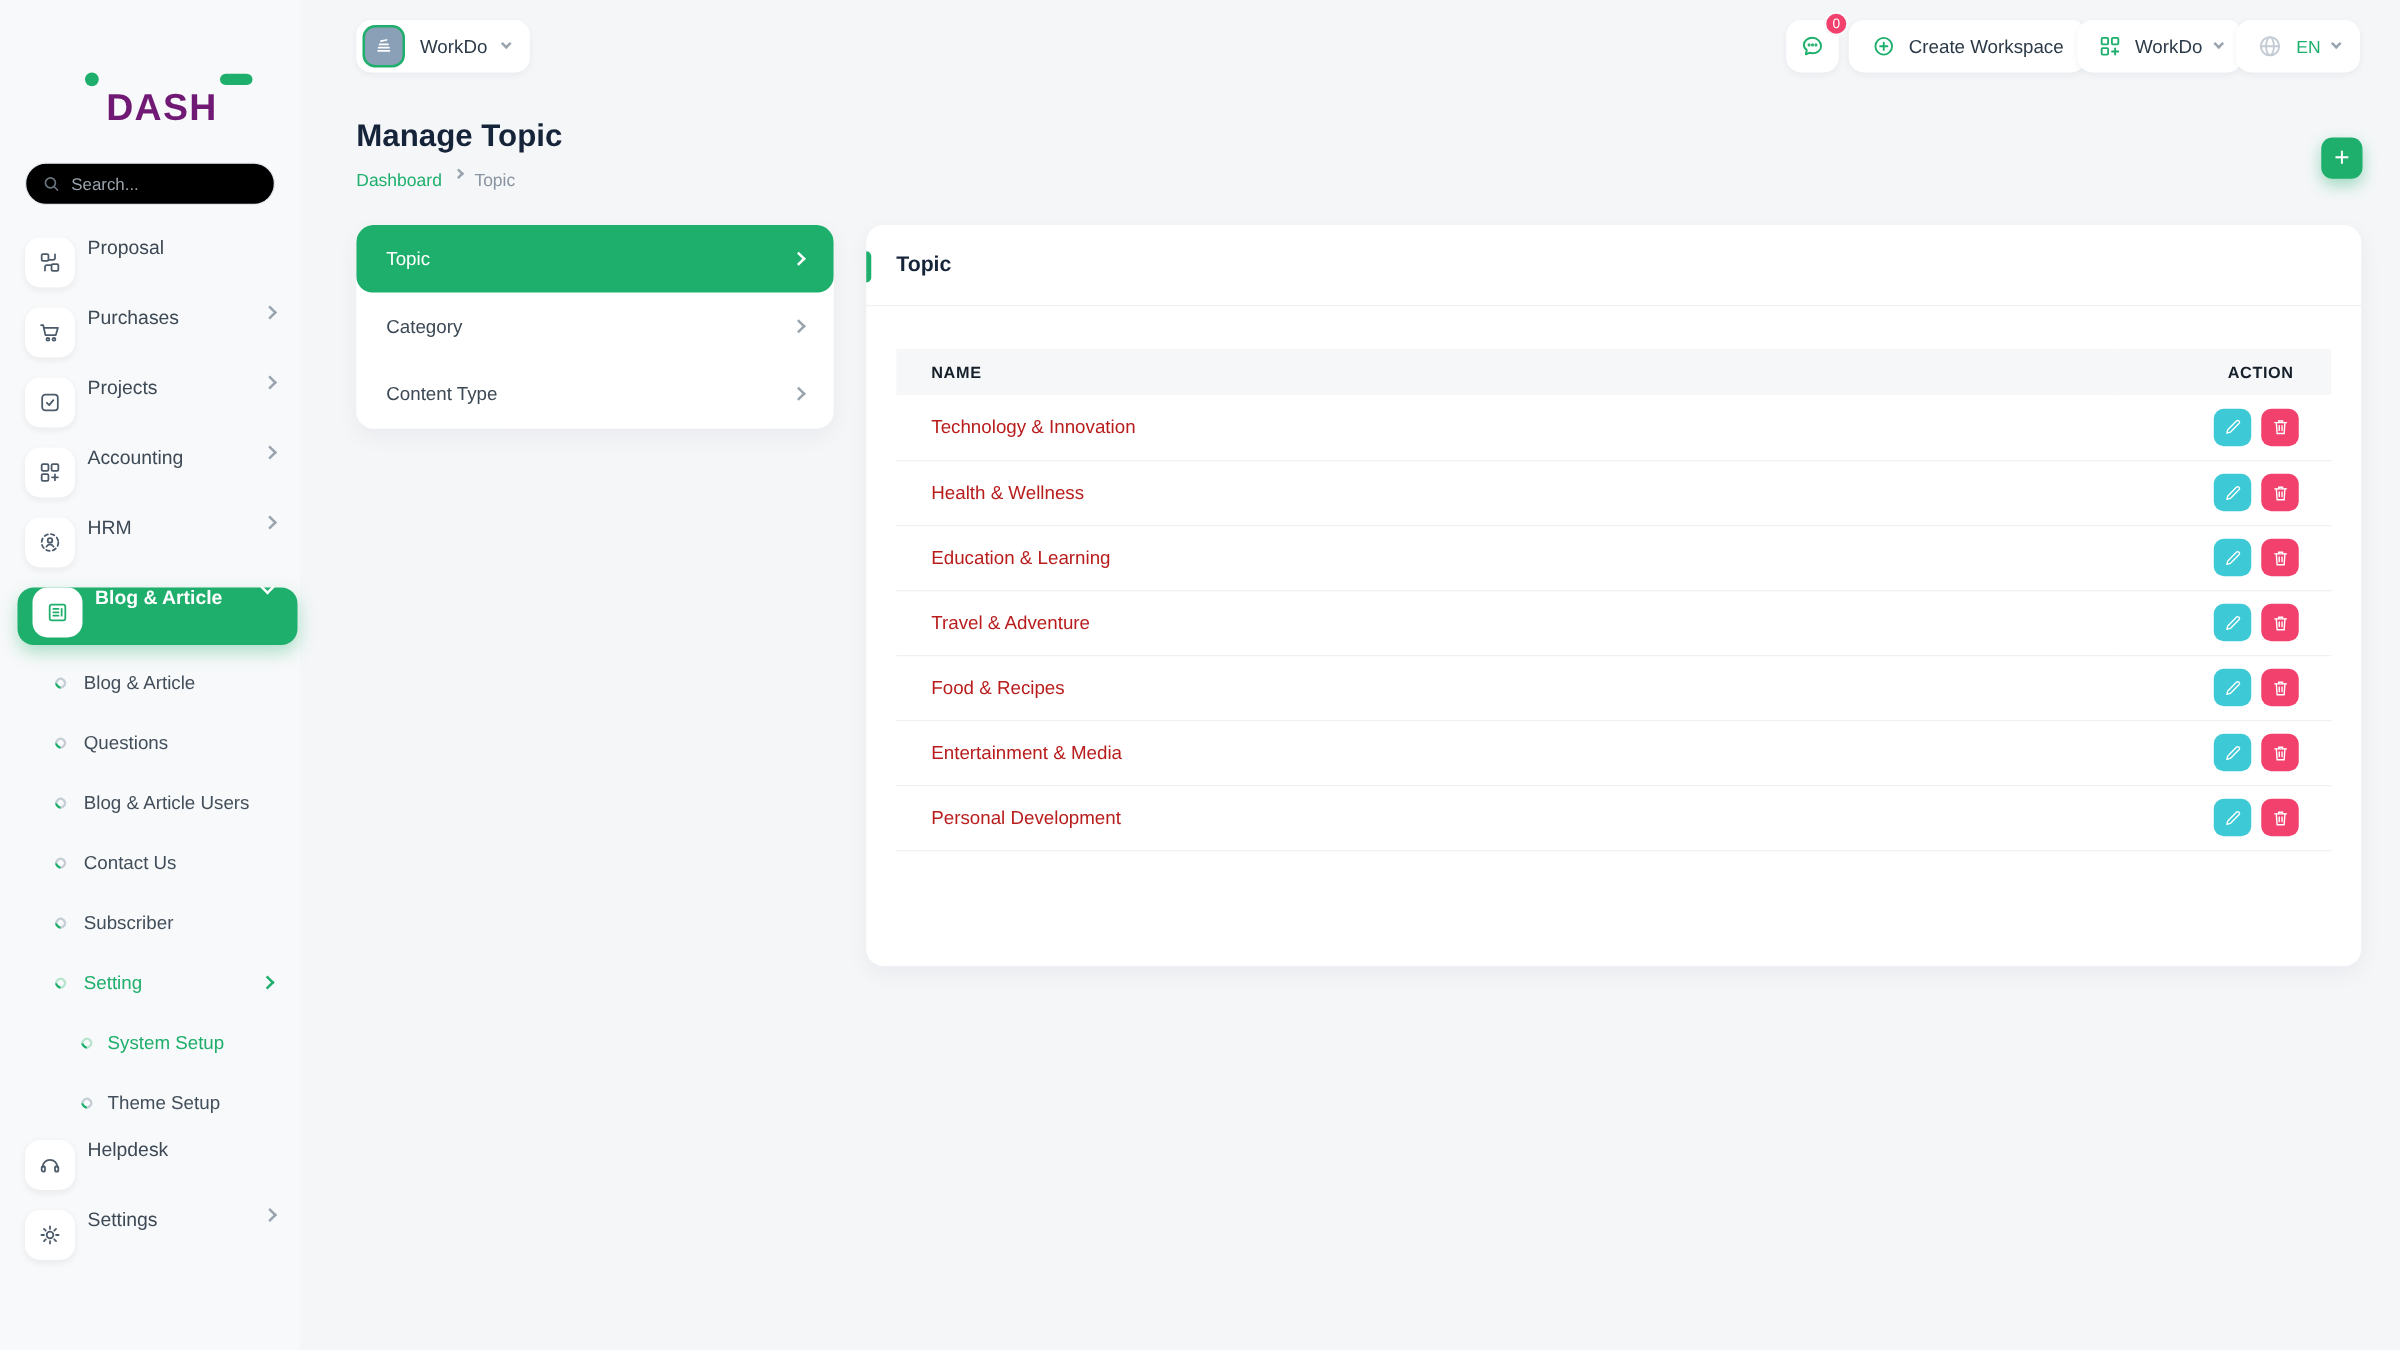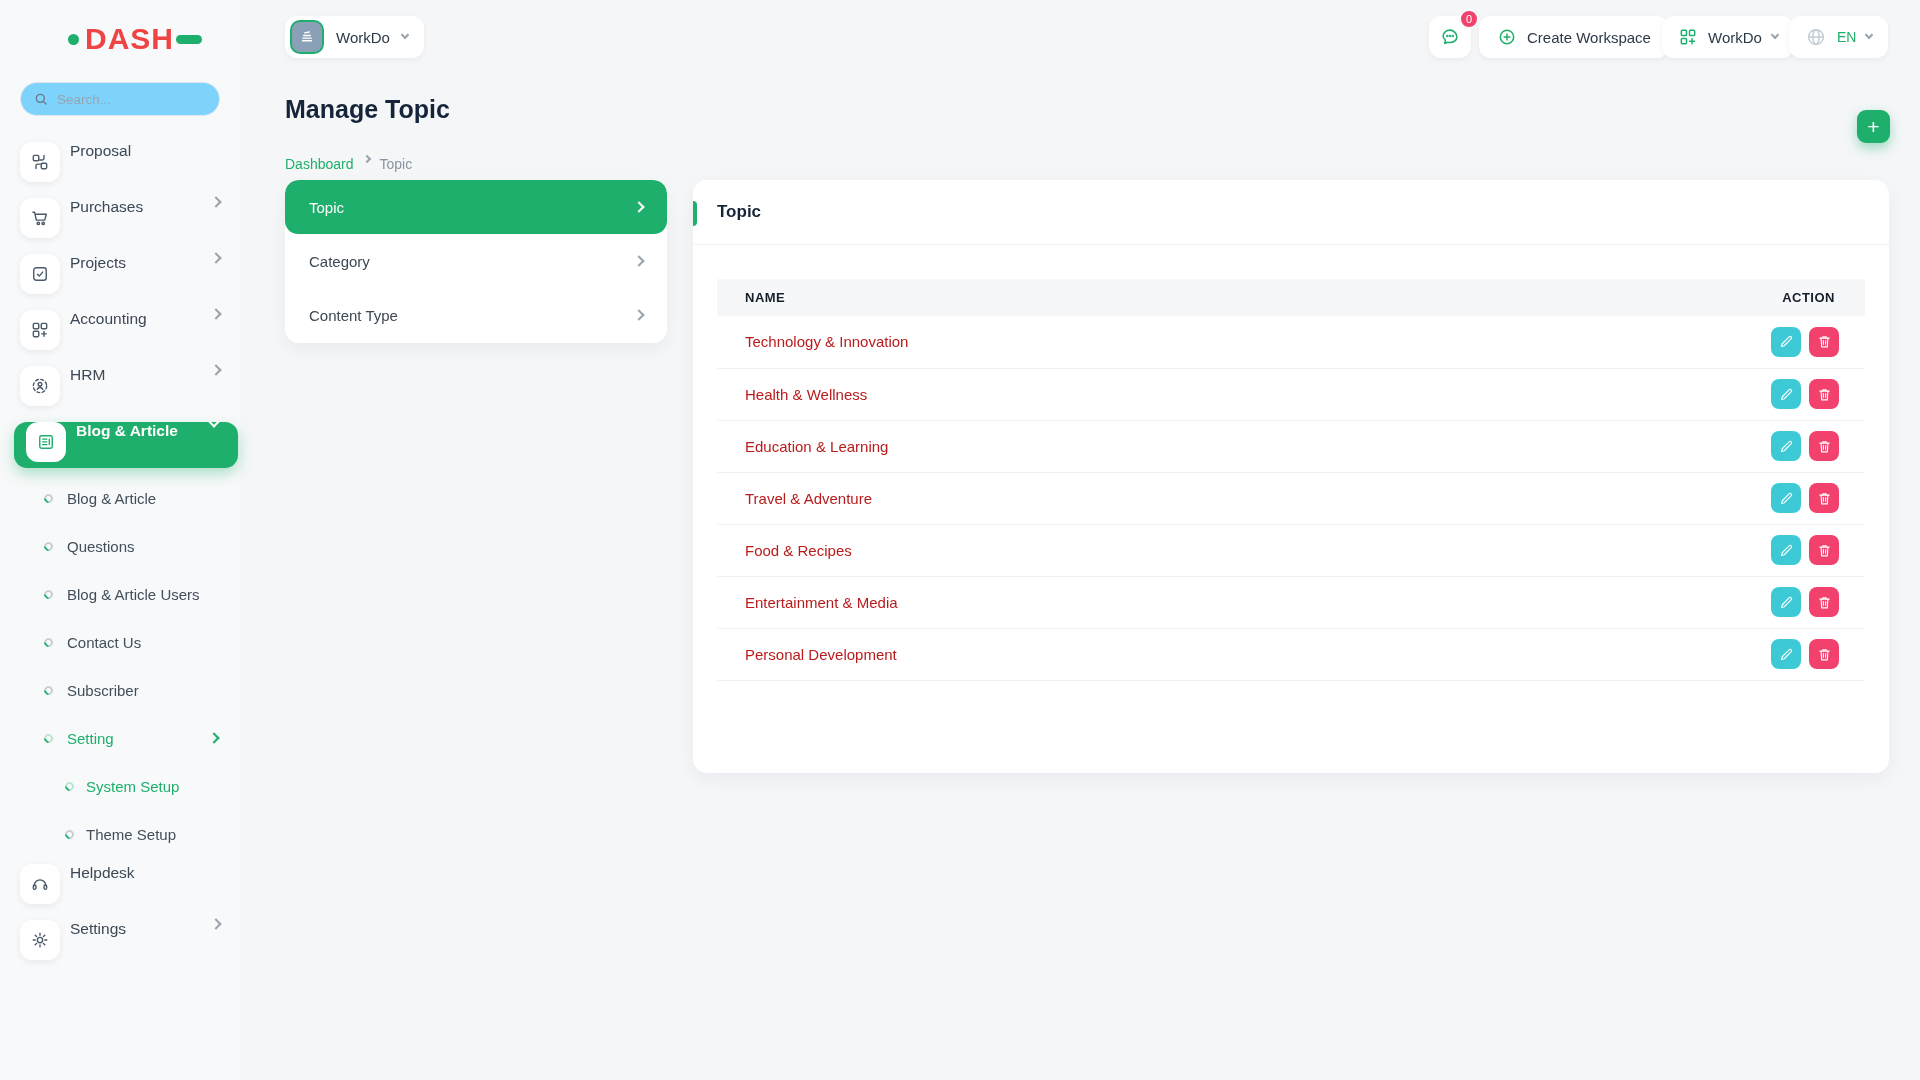--- a/index.html
+++ b/index.html
@@ -4,24 +4,24 @@
 <style>
   * { margin:0; padding:0; box-sizing:border-box; }
   html,body { width:1920px; height:1080px; overflow:hidden;
     font-family:"Liberation Sans","DejaVu Sans",sans-serif; background:#f4f6f8; color:#3c4854; }
   .page { position:relative; width:1920px; height:1080px; }
 
   
   .sidebar { position:absolute; left:0; top:0; width:240px; height:1080px; background:#f8f9fa; }
   .logo { display:flex; align-items:center; gap:6px; padding:22px 0 0 68px; }
   .logo-dot { width:11px; height:11px; border-radius:50%; background:#1FAF6C; }
-  .logo-text { font-size:30px; font-weight:bold; letter-spacing:1px; color:#ef4444; }
+  .logo-text { font-size:30px; font-weight:bold; letter-spacing:1px; color:#701a75;margin-top:48px; }
   .logo-bar { width:26px; height:9px; border-radius:5px; background:#1FAF6C; margin-left:-4px; }
   .search-box { display:flex; align-items:center; gap:8px; margin:26px 20px 0 20px; height:34px;
-    background:#7dd3fc; border:1px solid #e4e8ec; border-radius:17px; padding:0 12px; }
+    background:#000000; border:1px solid #e4e8ec; border-radius:17px; padding:0 12px; }
   .search-box input { border:none; outline:none; background:transparent; font-size:13.5px;
     color:#5a6673; width:150px; font-family:inherit; }
   .search-box input::placeholder { color:#9aa4ae; }
 
   .menu { margin-top:26px; }
   .mi { display:flex; align-items:flex-start; gap:10px; height:46px; margin:0 0 10px 0; padding-left:20px; cursor:pointer; }
   .icon-box { width:40px; height:40px; border-radius:12px; background:#fff; flex:none;
     box-shadow:0 2px 6px rgba(20,35,60,0.07); display:flex; align-items:center; justify-content:center; color:#4c5b6a; }
   .mi-label { font-size:15.5px; color:#3c4854; }
   .mi .chev { margin-left:auto; margin-right:20px; }
@@ -60,21 +60,21 @@
   .badge { position:absolute; top:-7px; right:-8px; min-width:20px; height:20px; border-radius:10px;
     background:#F1416C; color:#fff; font-size:11px; display:flex; align-items:center; justify-content:center;
     border:2px solid #f8f9fb; padding:0 4px; }
   .create-pill { left:1479px; padding:0 18px; gap:10px; font-size:15px; color:#2c3947; }
   .workdo-pill { left:1662px; padding:0 16px; gap:10px; font-size:15px; color:#2c3947; }
   .lang-pill { left:1789px; padding:0 16px; gap:10px; }
   .lang-label { font-size:14px; color:#1FAF6C; }
 
   
   .page-title { position:absolute; left:285px; top:95px; font-size:25px; font-weight:bold; color:#16243a; }
-  .breadcrumb { position:absolute; left:285px; top:136px; display:flex; align-items:flex-start; gap:10px; font-size:14px;margin-top:20px; }
+  .breadcrumb { position:absolute; left:285px; top:136px; display:flex; align-items:flex-start; gap:10px; font-size:14px; }
   .bc-home { color:#1FAF6C; cursor:pointer; }
   .bc-current { color:#8a94a0; }
   .add-btn { position:absolute; left:1857px; top:110px; width:33px; height:33px; border-radius:9px;
     background:#1FAF6C; color:#fff; font-size:21px; display:flex; align-items:center; justify-content:center;
     cursor:pointer; box-shadow:0 5px 12px rgba(31,175,108,0.4); border:none; }
 
   
   .tabs-card { position:absolute; left:285px; top:180px; width:382px; background:#fff; border-radius:14px;
     box-shadow:0 6px 18px rgba(16,24,40,0.05); overflow:hidden; padding-bottom:1px; }
   .tab-row { display:flex; align-items:center; height:54px; padding:0 24px; cursor:pointer; }

